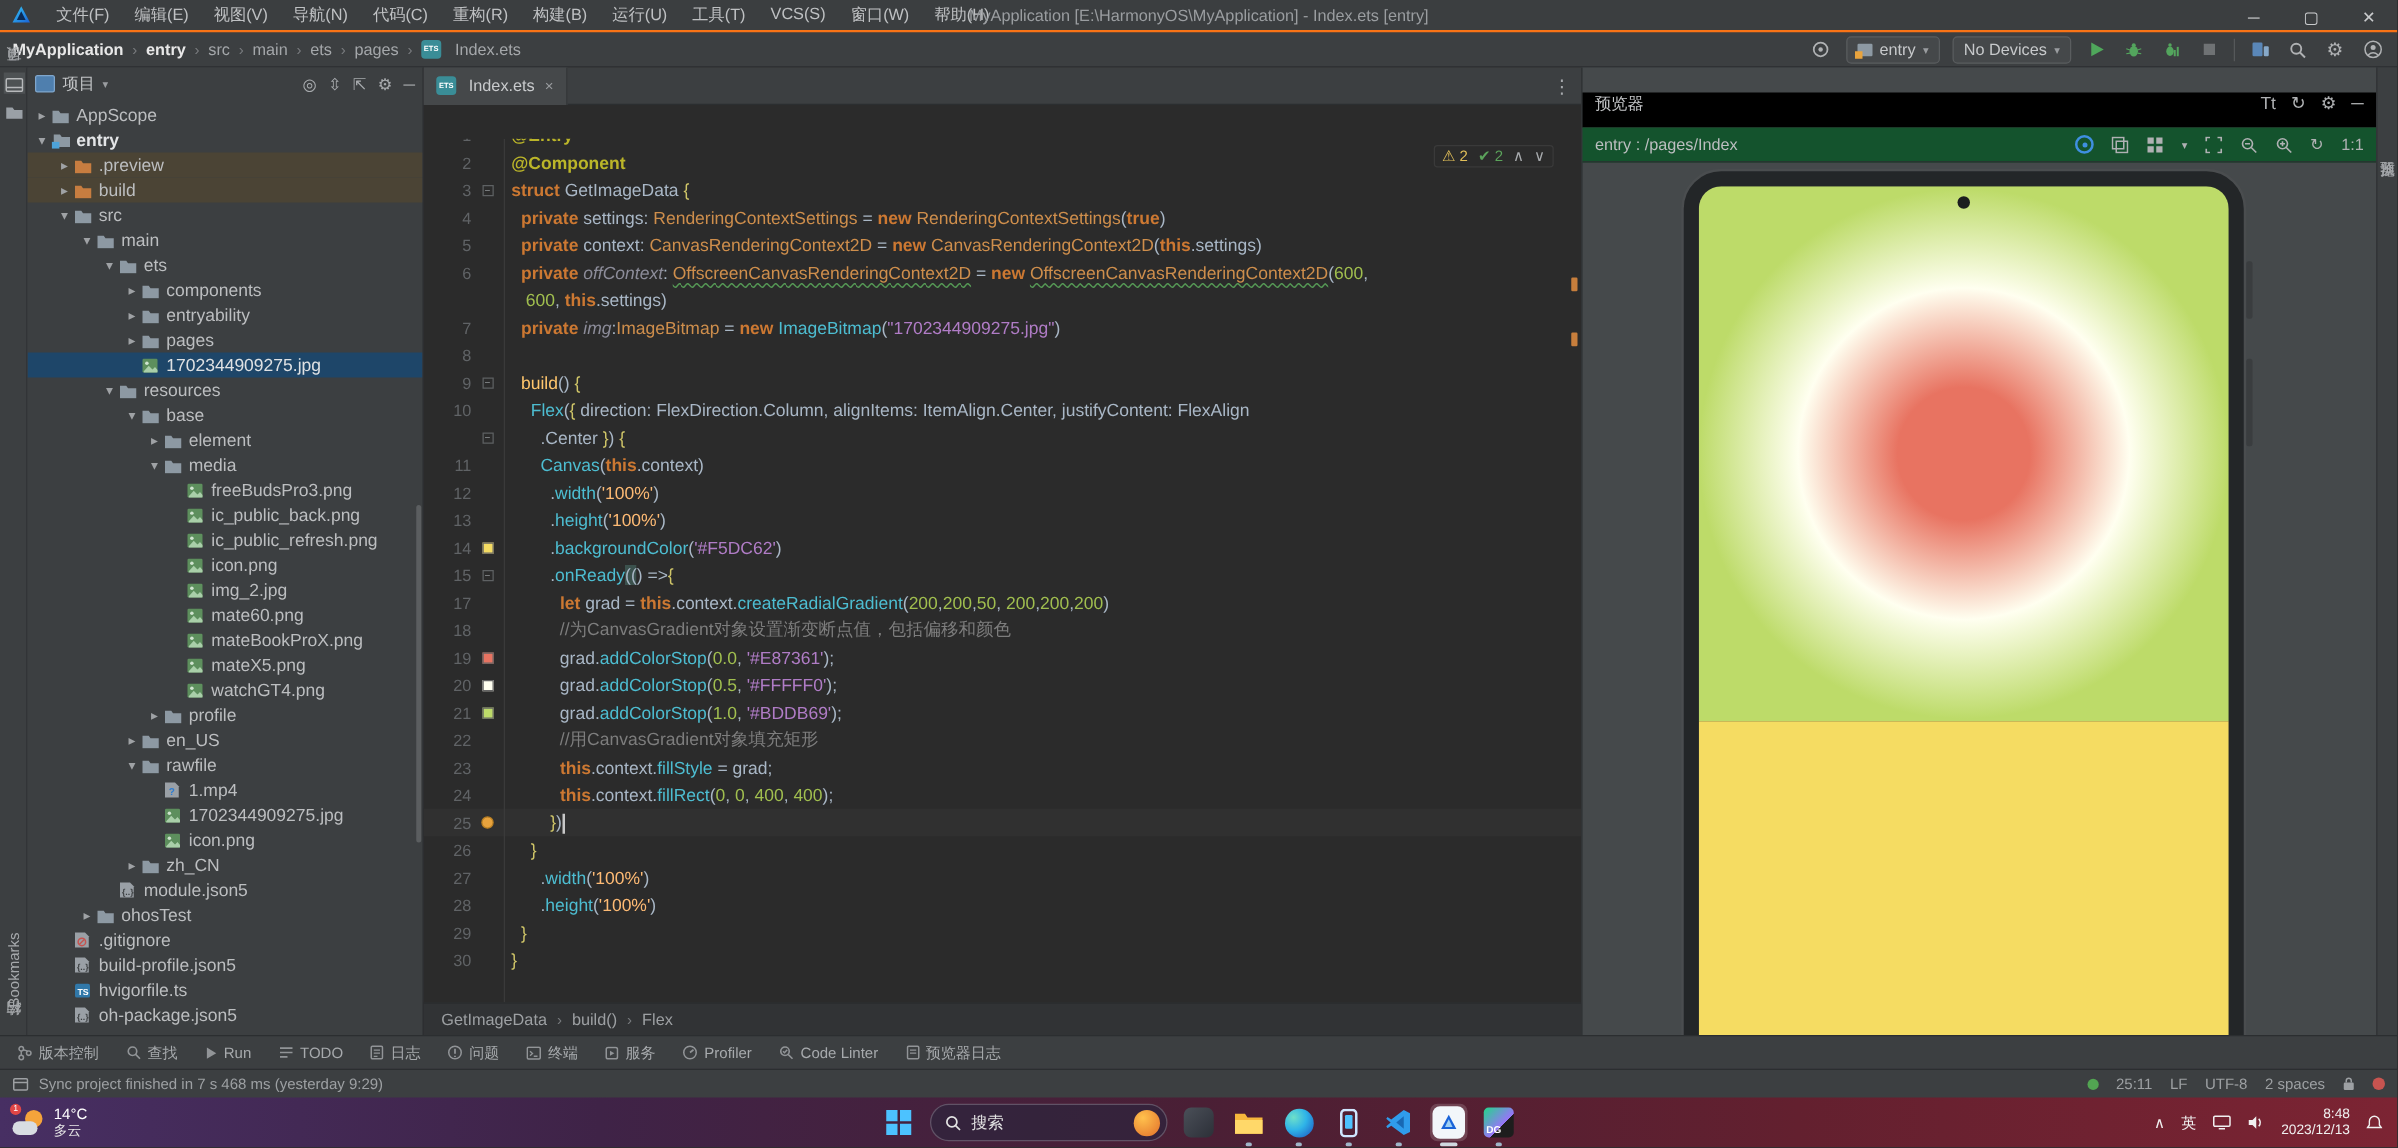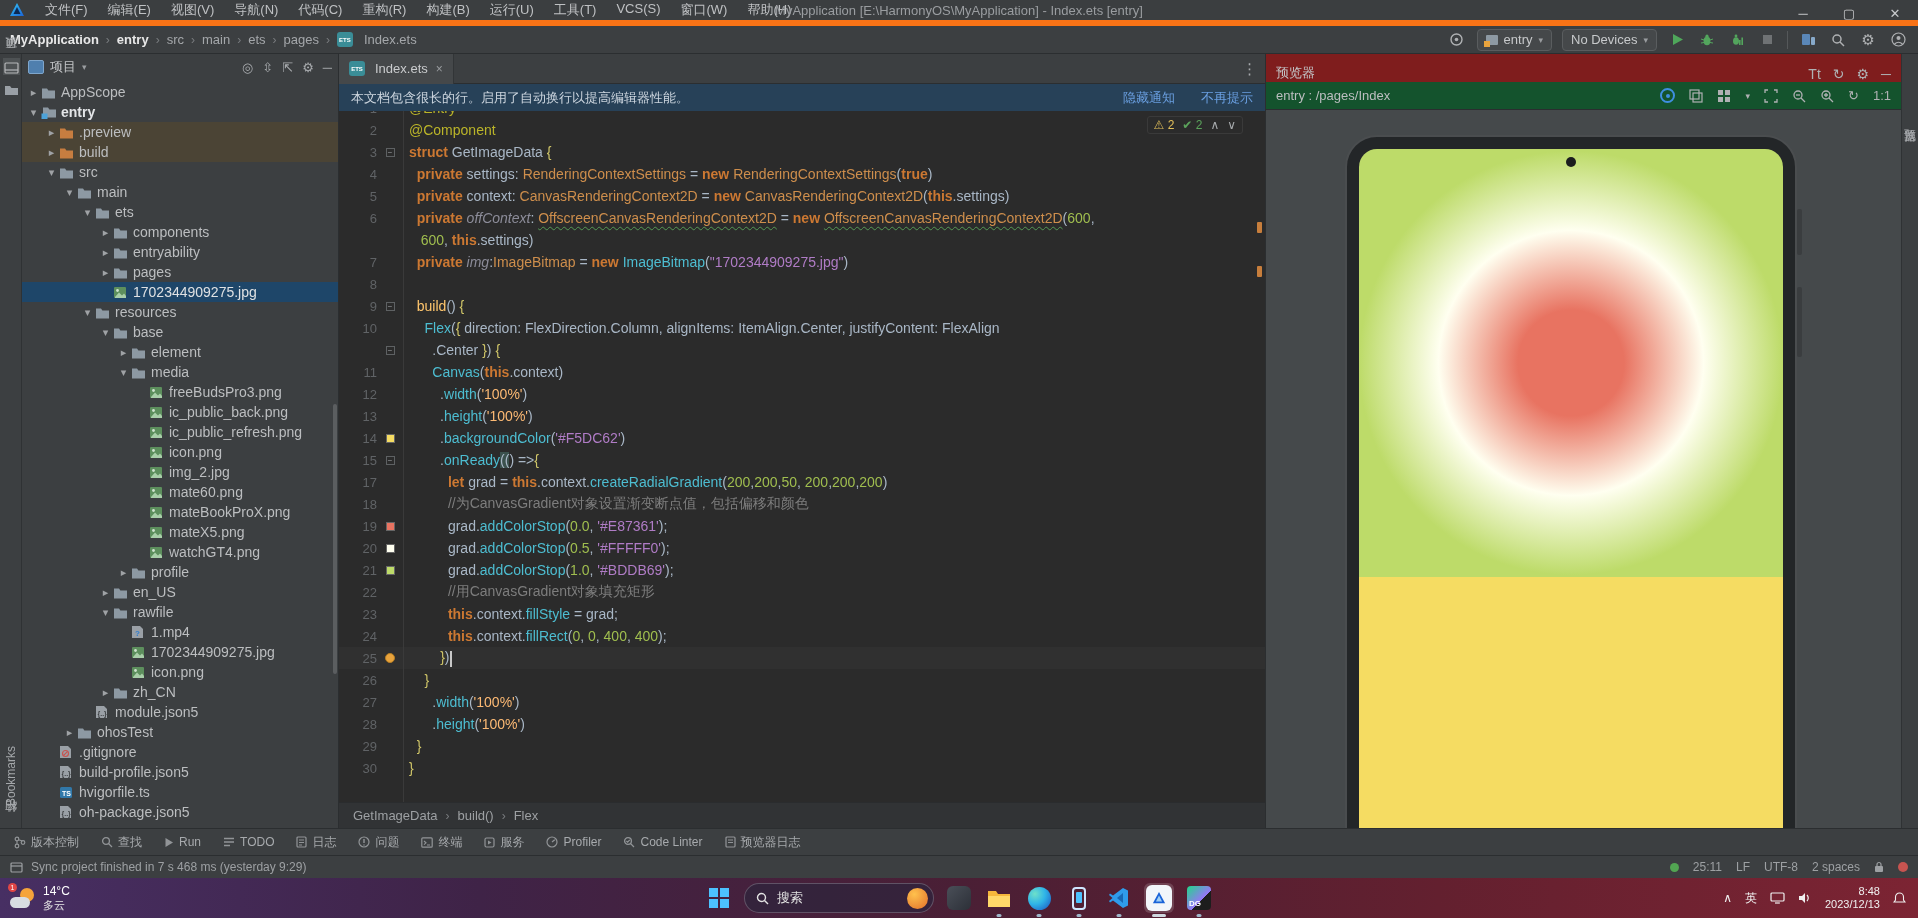--- a/index.html
+++ b/index.html
@@ -1,20 +1,20 @@
 <!DOCTYPE html>
 <html><head>
 <meta charset="utf-8">
 <style>
   html,body{margin:0;padding:0;background:#222;}
   *{box-sizing:border-box;font-family:"Liberation Sans",sans-serif;}
   .screen{position:relative;width:1918px;height:918px;overflow:hidden;background:#3c3f41;color:#bbb;}
 
   
-  .titlebar{position:absolute;left:0;top:0;width:100%;height:26px;background:#3b3e40;display:flex;align-items:center;border-bottom:6px solid #f97316;}
+  .titlebar{position:absolute;left:0;top:0;width:100%;height:26px;background:#3b3e40;display:flex;align-items:center;border-bottom:2px solid #f97316;}
   .logo{width:18px;height:16px;margin:0 10px 0 8px;}
   .menus{display:flex;gap:2px;}
   .menu-item{padding:2px 9px;font-size:13px;color:#bfc1c3;cursor:default;}
   .win-title{position:absolute;left:50%;transform:translateX(-50%);font-size:13px;color:#9a9da0;white-space:nowrap;}
   .winctl{position:absolute;right:0;top:0;height:26px;display:flex;}
   .winctl span{width:46px;height:26px;display:flex;align-items:center;justify-content:center;color:#c8cacc;font-size:13px;}
 
   
   .navbar{position:absolute;left:0;top:26px;width:100%;height:28px;background:#3c3f41;border-bottom:1px solid #2b2e30;display:flex;align-items:center;padding:0 10px;}
   .crumbs{display:flex;align-items:center;gap:7px;font-size:13px;color:#a4a7aa;}
@@ -64,21 +64,21 @@
   .banner .spacer{flex:1;}
   .blink{color:#6a9fe0;}
   .code{position:absolute;left:0;right:0;top:57px;bottom:26px;overflow:hidden;font-family:"DejaVu Sans Mono",monospace;font-size:14px;}
   .code::after{content:"";position:absolute;left:64px;top:0;bottom:0;width:1px;background:#3a3a3a;}
   .cline{height:22px;display:flex;align-items:center;white-space:pre;}
   .cline.current{background:#303030;}
   .cnum{width:38px;text-align:right;color:#606366;font-size:13px;flex:none;}
   .cgut{width:26px;flex:none;display:flex;align-items:center;justify-content:center;}
   .ctext{padding-left:6px;}
   .c-kw{color:#cc7832;font-weight:bold;}
-  .c-ann{color:#bbb529;}
+  .c-ann{color:#bbb529;font-weight:bold;}
   .c-cls{color:#a9b7c6;}
   .c-type{color:#ce8e4c;}
   .c-typeu{color:#ce8e4c;text-decoration:underline wavy #559955 1px;text-underline-offset:3px;}
   .c-fn{color:#4dbdd1;}
   .c-fnd{color:#ffc66d;}
   .c-num{color:#a0be4f;}
   .c-str{color:#fdba74;}
   .c-strp{color:#b07cc6;}
   .c-cmt{color:#7d7d7d;}
   .c-pln{color:#a9b7c6;}
@@ -90,21 +90,21 @@
   .foldbox{width:9px;height:9px;border:1px solid #5e6163;color:#9a9da0;font-size:8px;line-height:7px;text-align:center;background:#2b2b2b;}
   .bulb{width:10px;height:10px;border-radius:50%;background:#e8a33d;border:1px solid #b87f23;}
   .inspections{position:absolute;right:22px;top:62px;display:flex;align-items:center;gap:8px;font-size:12px;color:#a7aaad;background:#2b2b2b;padding:1px 6px;border:1px solid #3a3a3a;border-radius:3px;}
   .insp-warn{color:#e3c05a;}
   .insp-ok{color:#5ba35b;}
   .scrollmark{position:absolute;right:3px;width:5px;height:11px;background:#c77e3c;border-radius:1px;}
   .ed-crumbs{position:absolute;left:0;right:0;bottom:0;height:26px;background:#313335;border-top:1px solid #2a2c2e;display:flex;align-items:center;gap:8px;padding:0 14px;font-size:13px;color:#9da0a3;}
 
   
   .preview{flex:1;position:relative;background:#45494b;border-left:1px solid #2b2e30;}
-  .pv-head{height:28px;display:flex;align-items:flex-end;padding:0 10px;font-size:13px;color:#c3c5c7;background:#7f1d1d;}
+  .pv-head{height:28px;display:flex;align-items:flex-start;padding:0 10px;font-size:13px;color:#c3c5c7;background:#000000;margin-top:20px;}
   .pv-actions{margin-left:auto;display:flex;gap:12px;align-items:center;color:#afb1b3;font-size:14px;}
   .pv-sub{height:28px;display:flex;align-items:center;padding:0 10px;font-size:13px;color:#bcbec0;background:#14532d;border-bottom:1px solid #2b2e30;}
   .pv-sub .pv-tools{margin-left:auto;display:flex;gap:14px;align-items:center;color:#afb1b3;font-size:13px;}
   .pv-eye{width:15px;height:15px;border-radius:50%;border:2px solid #3f8fe0;display:inline-block;position:relative;}
   .pv-eye::after{content:"";position:absolute;left:3.5px;top:3.5px;width:4px;height:4px;border-radius:50%;background:#3f8fe0;}
   .stage{position:absolute;left:0;right:0;top:56px;bottom:0;overflow:hidden;}
   .phone{position:absolute;left:79px;top:25px;width:452px;height:860px;background:#232628;border:2px solid #4a4d4f;border-radius:32px;padding:12px;}
   .phone-btn{position:absolute;right:-7px;width:5px;background:#3a3d3f;border-radius:2px;}
   .phone-screen{position:relative;width:100%;height:100%;border-radius:18px;overflow:hidden;}
   .grad-square{width:100%;height:428px;}
@@ -674,26 +674,20 @@
     </div>
 
     <div class="editor">
       <div class="tabbar">
         <div class="tab">
           <span class="ets-badge">ETS</span>
           <span>Index.ets</span>
           <span class="close">×</span>
         </div>
         <span class="tab-more">⋮</span>
-      </div>
-      <div class="banner">
-        <span>本文档包含很长的行。启用了自动换行以提高编辑器性能。</span>
-        <span class="spacer"></span>
-        <span class="blink">隐藏通知</span>
-        <span class="blink">不再提示</span>
       </div>
       <div class="code" id="code">
           <div class="cline" style="margin-top: -14px;"><span class="cnum">1</span><span class="cgut"></span><span class="ctext"><span class="c-ann">@Entry</span></span></div>
           <div class="cline"><span class="cnum">2</span><span class="cgut"></span><span class="ctext"><span class="c-ann">@Component</span></span></div>
           <div class="cline"><span class="cnum">3</span><span class="cgut"><span class="foldbox">−</span></span><span class="ctext"><span class="c-kw">struct</span><span class="c-pln"> </span><span class="c-cls">GetImageData</span><span class="c-pln"> </span><span class="c-br">{</span></span></div>
           <div class="cline"><span class="cnum">4</span><span class="cgut"></span><span class="ctext"><span class="c-pln">  </span><span class="c-kw">private</span><span class="c-pln"> settings: </span><span class="c-type">RenderingContextSettings</span><span class="c-pln"> = </span><span class="c-kw">new</span><span class="c-pln"> </span><span class="c-type">RenderingContextSettings</span><span class="c-pln">(</span><span class="c-kw">true</span><span class="c-pln">)</span></span></div>
           <div class="cline"><span class="cnum">5</span><span class="cgut"></span><span class="ctext"><span class="c-pln">  </span><span class="c-kw">private</span><span class="c-pln"> context: </span><span class="c-type">CanvasRenderingContext2D</span><span class="c-pln"> = </span><span class="c-kw">new</span><span class="c-pln"> </span><span class="c-type">CanvasRenderingContext2D</span><span class="c-pln">(</span><span class="c-kw">this</span><span class="c-pln">.settings)</span></span></div>
           <div class="cline"><span class="cnum">6</span><span class="cgut"></span><span class="ctext"><span class="c-pln">  </span><span class="c-kw">private</span><span class="c-dim"> offContext</span><span class="c-pln">: </span><span class="c-typeu">OffscreenCanvasRenderingContext2D</span><span class="c-pln"> = </span><span class="c-kw">new</span><span class="c-pln"> </span><span class="c-typeu">OffscreenCanvasRenderingContext2D</span><span class="c-pln">(</span><span class="c-num">600</span><span class="c-pln">,</span></span></div>
           <div class="cline"><span class="cnum"></span><span class="cgut"></span><span class="ctext"><span class="c-pln">   </span><span class="c-num">600</span><span class="c-pln">, </span><span class="c-kw">this</span><span class="c-pln">.settings)</span></span></div>
           <div class="cline"><span class="cnum">7</span><span class="cgut"></span><span class="ctext"><span class="c-pln">  </span><span class="c-kw">private</span><span class="c-dim"> img</span><span class="c-pln">:</span><span class="c-type">ImageBitmap</span><span class="c-pln"> = </span><span class="c-kw">new</span><span class="c-pln"> </span><span class="c-fn">ImageBitmap</span><span class="c-pln">(</span><span class="c-strp">"1702344909275.jpg"</span><span class="c-pln">)</span></span></div>

